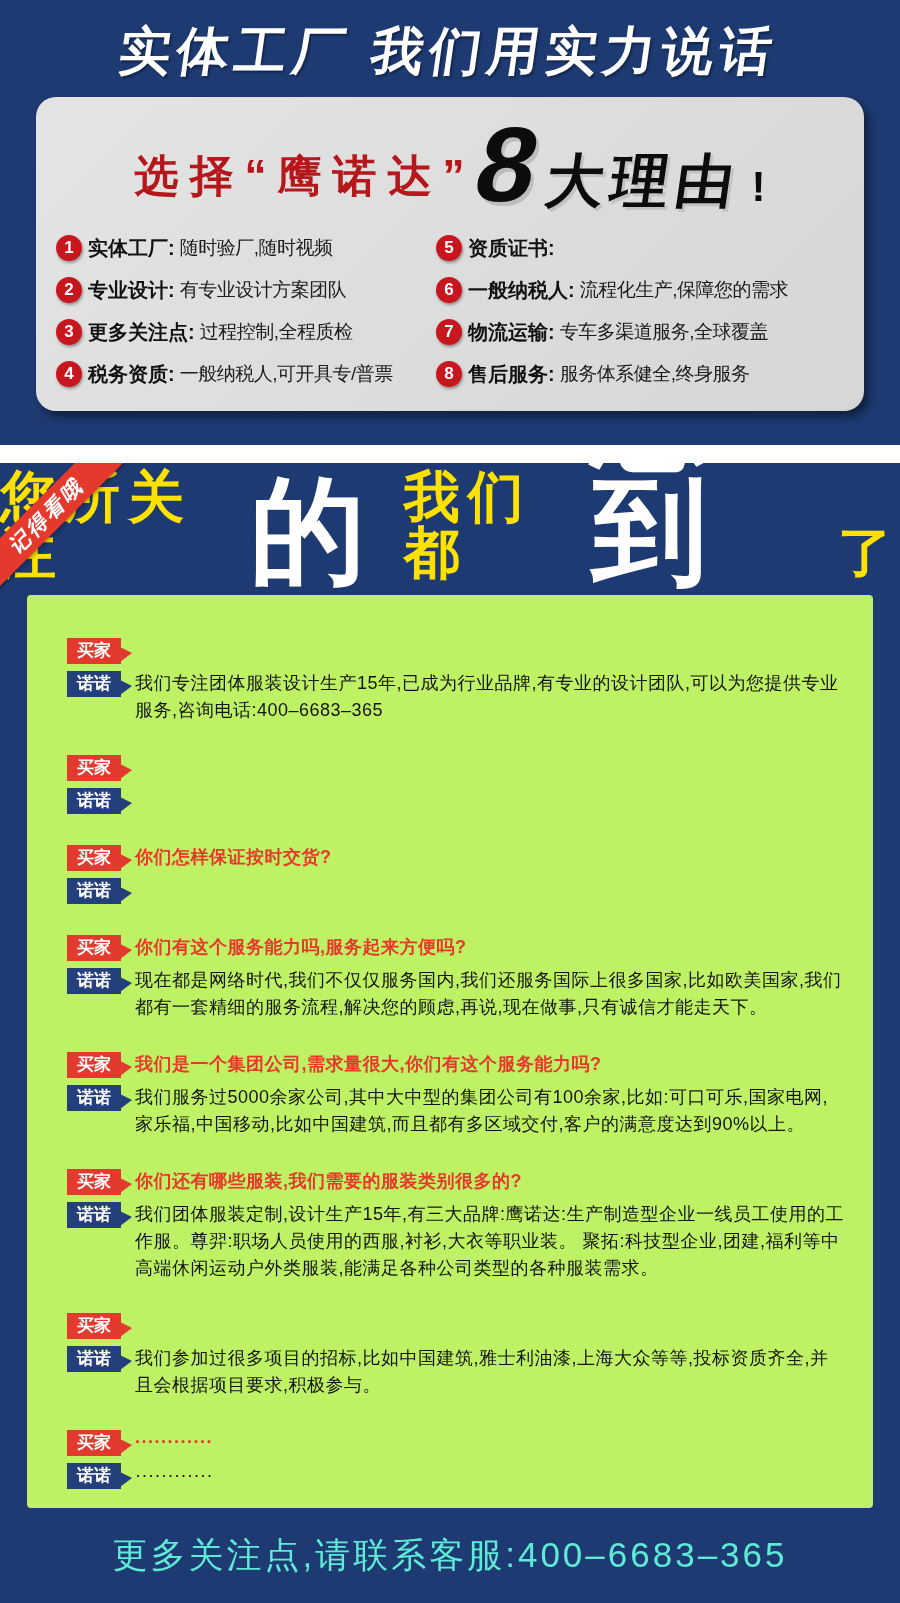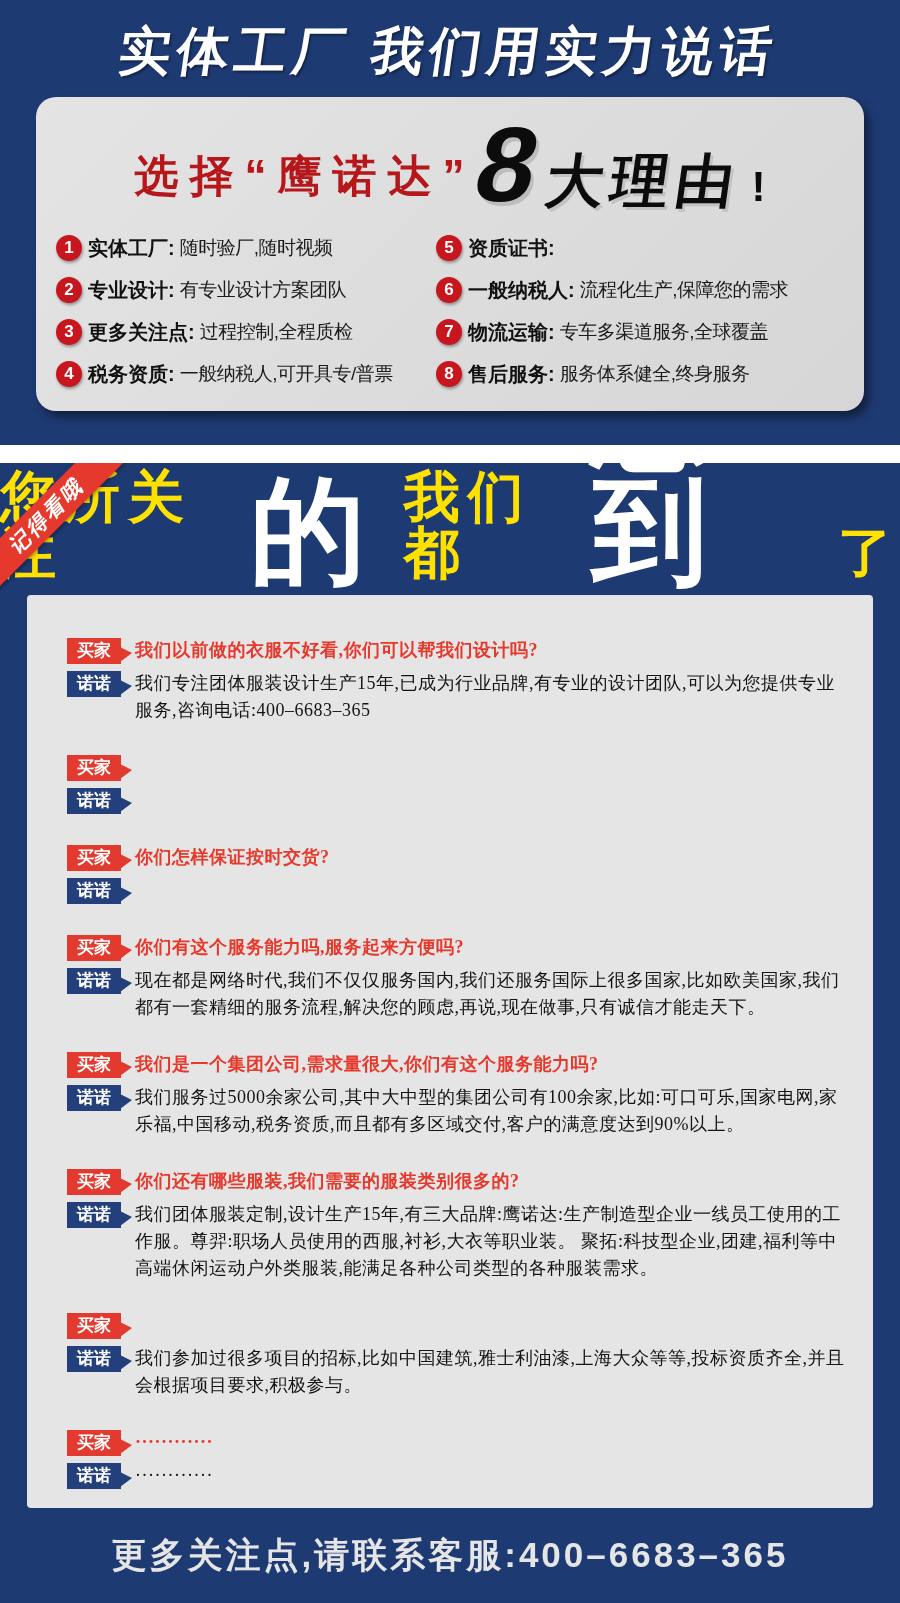--- a/index.html
+++ b/index.html
@@ -40,39 +40,39 @@
           color:#fff;font-size:21px;font-weight:bold;letter-spacing:3px;font-style:italic;
           box-shadow:0 2px 4px rgba(0,0,0,.35);z-index:5;}
   .headline-wrap{height:132px;display:flex;align-items:flex-end;justify-content:center;
                  padding-bottom:6px;box-sizing:border-box;}
   .hp{line-height:1;font-weight:800;}
   .hp-y{color:#ffe100;font-size:56px;letter-spacing:8px;margin-bottom:8px;}
   .hp-w{color:#ffffff;font-size:116px;letter-spacing:6px;margin:0 2px;}
   .hp-gap{margin-left:30px;}
   .hp-end{margin-left:8px;margin-bottom:10px;font-size:54px;}
 
-  .qa-card{box-sizing:border-box;width:846px;height:913px;margin:0 auto;background:#e5e5e5;
-           border-radius:4px;padding:42px 28px 16px 40px;overflow:hidden;font-family:Liberation Serif, serif;}
+  .qa-card{box-sizing:border-box;width:846px;height:913px;margin:0 auto;background:#bef264;
+           border-radius:4px;padding:42px 28px 16px 40px;overflow:hidden;}
   .qa-block{margin-bottom:30px;}
   .qa-row{display:flex;align-items:flex-start;}
   .qa-row.q{margin-bottom:6px;}
   .tag{position:relative;flex:0 0 auto;width:54px;height:26px;margin-right:14px;margin-top:1px;
        color:#fff;font-size:17px;font-weight:bold;text-align:center;line-height:26px;}
   .tag::after{content:"";position:absolute;left:calc(100% - 1px);top:9px;width:0;height:0;
               border-style:solid;border-width:6px 0 9px 12px;
               border-color:transparent transparent transparent currentColor;}
   .tag.buyer{background:#e23a2e;}
   .tag.buyer::after{color:#e23a2e;}
   .tag.seller{background:#24407c;}
   .tag.seller::after{color:#24407c;}
   .q-text{font-size:18px;font-weight:600;color:#e7382c;line-height:27px;letter-spacing:0.5px;}
   .a-text{font-size:18px;color:#141414;line-height:27px;letter-spacing:0.5px;}
 
-  .footer{height:95px;display:flex;align-items:center;justify-content:center;color:#e5e5e5;
-          font-size:35px;font-weight:bold;letter-spacing:3px;}
+  .footer{height:95px;display:flex;align-items:center;justify-content:center;color:#5eead4;
+          font-size:35px;font-weight:normal;letter-spacing:3px;}
 </style>
 </head>
 <body>
 
 <div class="page">
 
   <section class="s1">
     <div class="hero">实体工厂 我们用实力说话</div>
 
     <div class="gray-card">
@@ -138,21 +138,20 @@
       <span class="hp hp-y hp-gap">我们都</span>
       <span class="hp hp-w">想到</span>
       <span class="hp hp-y hp-end">了</span>
     </div>
 
     <div class="qa-card">
 
       <div class="qa-block">
         <div class="qa-row q">
           <span class="tag buyer">买家</span>
-          <span class="q-text">我们以前做的衣服不好看,你们可以帮我们设计吗?</span>
         </div>
         <div class="qa-row a">
           <span class="tag seller">诺诺</span>
           <span class="a-text">我们专注团体服装设计生产15年,已成为行业品牌,有专业的设计团队,可以为您提供专业服务,咨询电话:400–6683–365</span>
         </div>
       </div>
 
       <div class="qa-block">
         <div class="qa-row q">
           <span class="tag buyer">买家</span>
@@ -183,21 +182,21 @@
         </div>
       </div>
 
       <div class="qa-block">
         <div class="qa-row q">
           <span class="tag buyer">买家</span>
           <span class="q-text">我们是一个集团公司,需求量很大,你们有这个服务能力吗?</span>
         </div>
         <div class="qa-row a">
           <span class="tag seller">诺诺</span>
-          <span class="a-text">我们服务过5000余家公司,其中大中型的集团公司有100余家,比如:可口可乐,国家电网,家乐福,中国移动,税务资质,而且都有多区域交付,客户的满意度达到90%以上。</span>
+          <span class="a-text">我们服务过5000余家公司,其中大中型的集团公司有100余家,比如:可口可乐,国家电网,家乐福,中国移动,比如中国建筑,而且都有多区域交付,客户的满意度达到90%以上。</span>
         </div>
       </div>
 
       <div class="qa-block">
         <div class="qa-row q">
           <span class="tag buyer">买家</span>
           <span class="q-text">你们还有哪些服装,我们需要的服装类别很多的?</span>
         </div>
         <div class="qa-row a">
           <span class="tag seller">诺诺</span>

